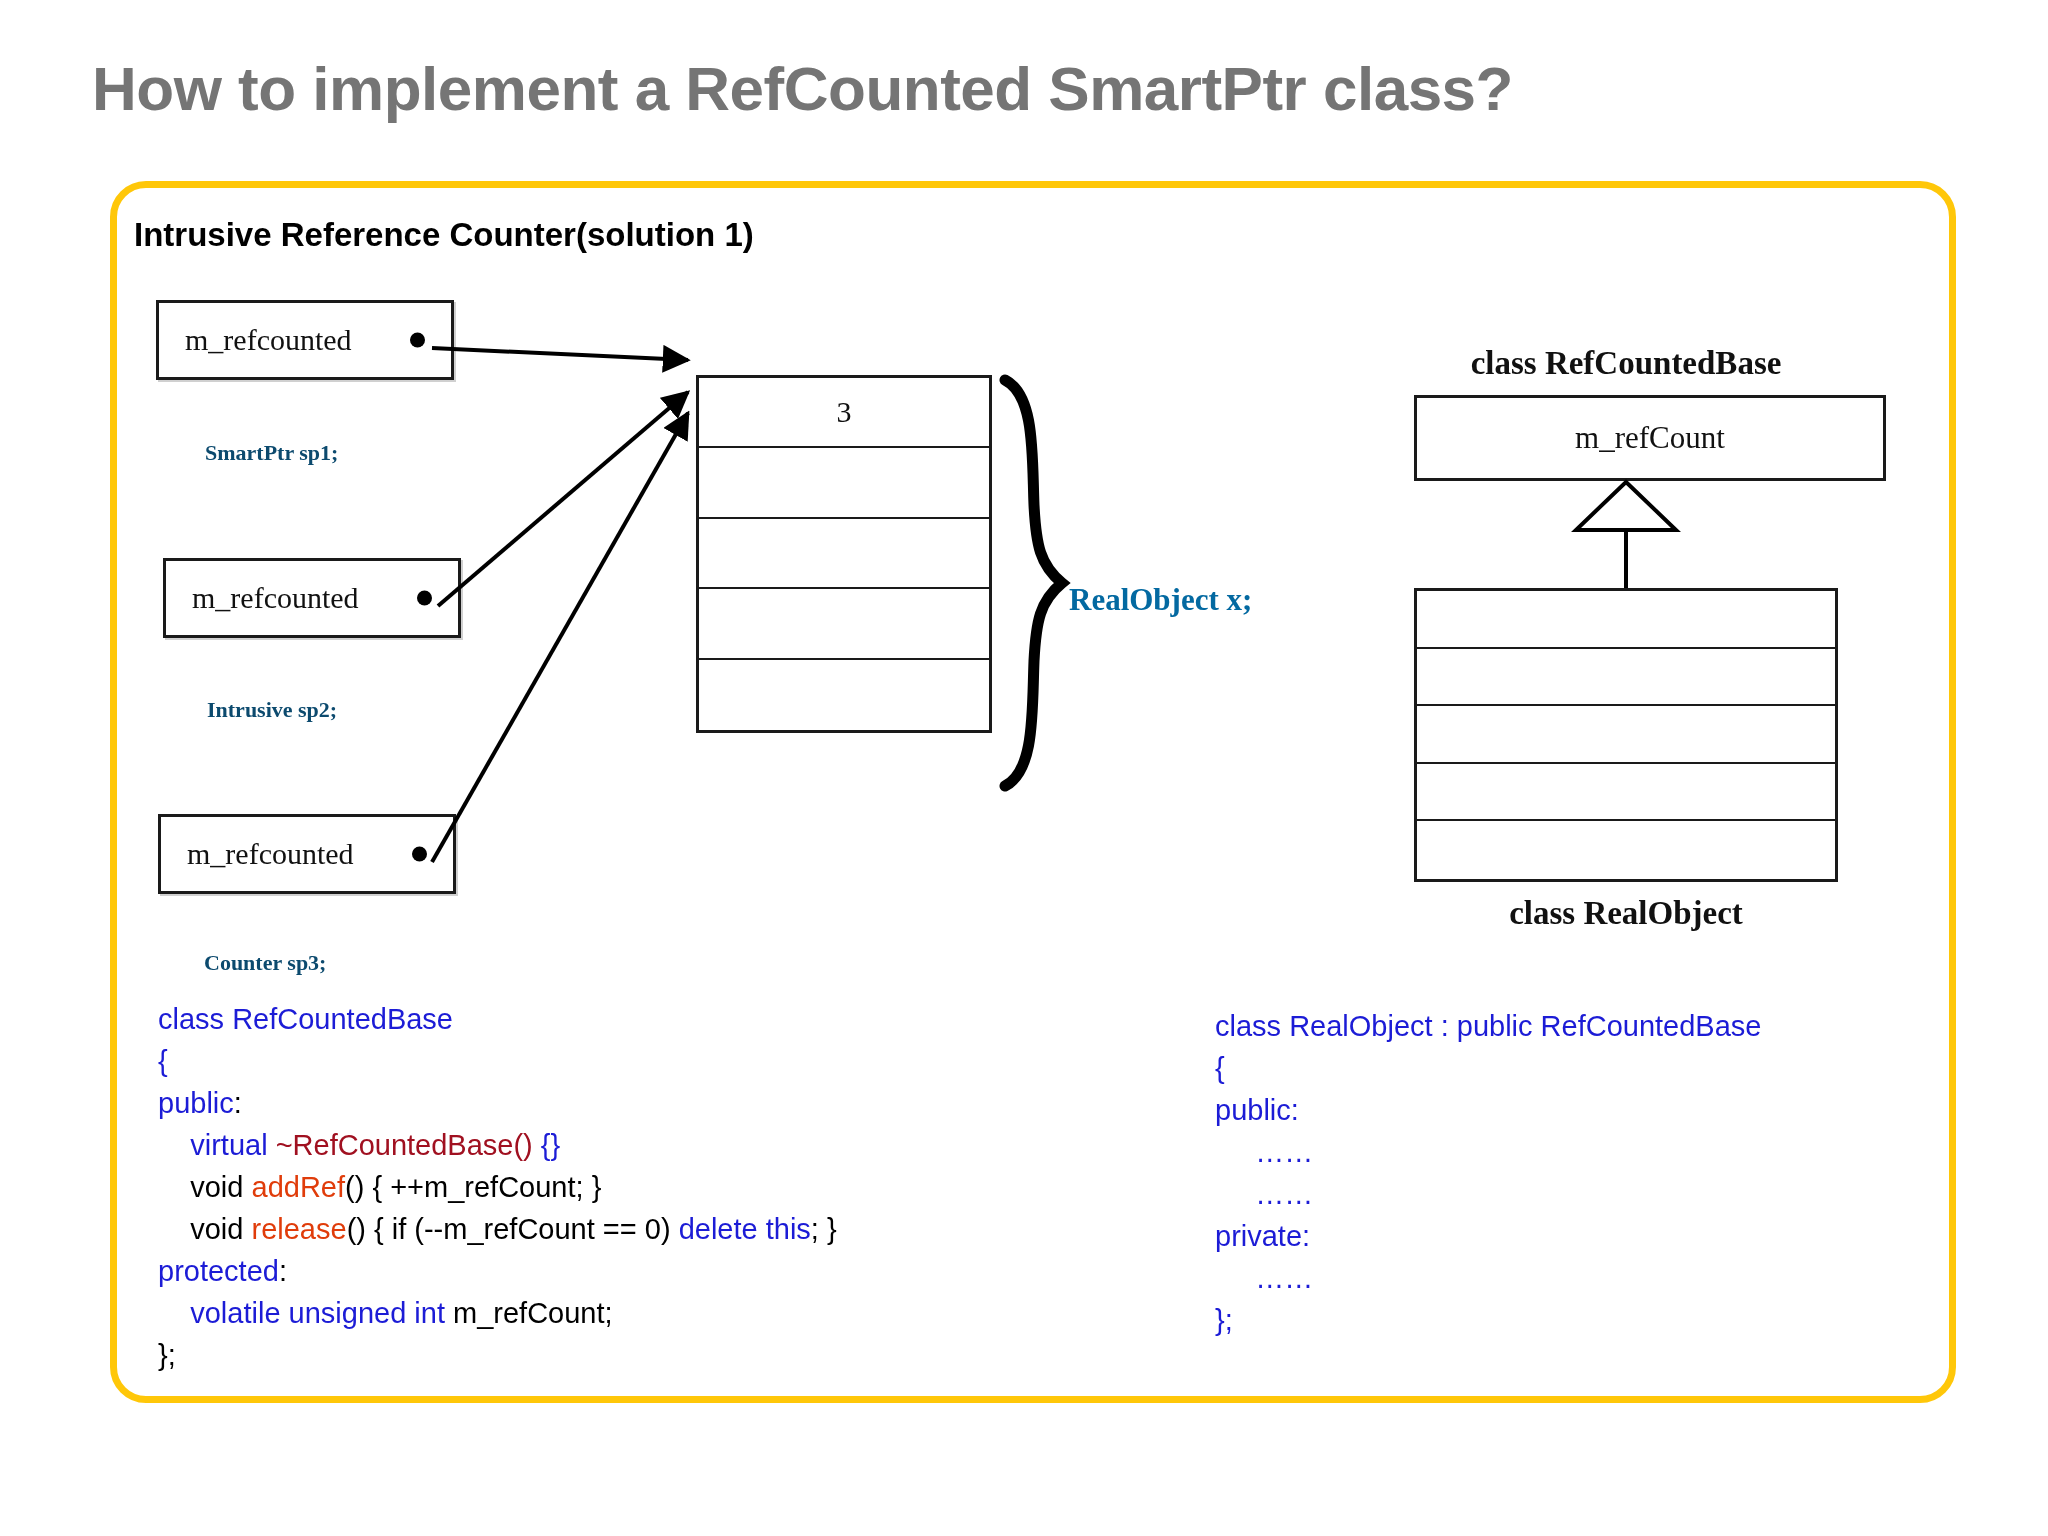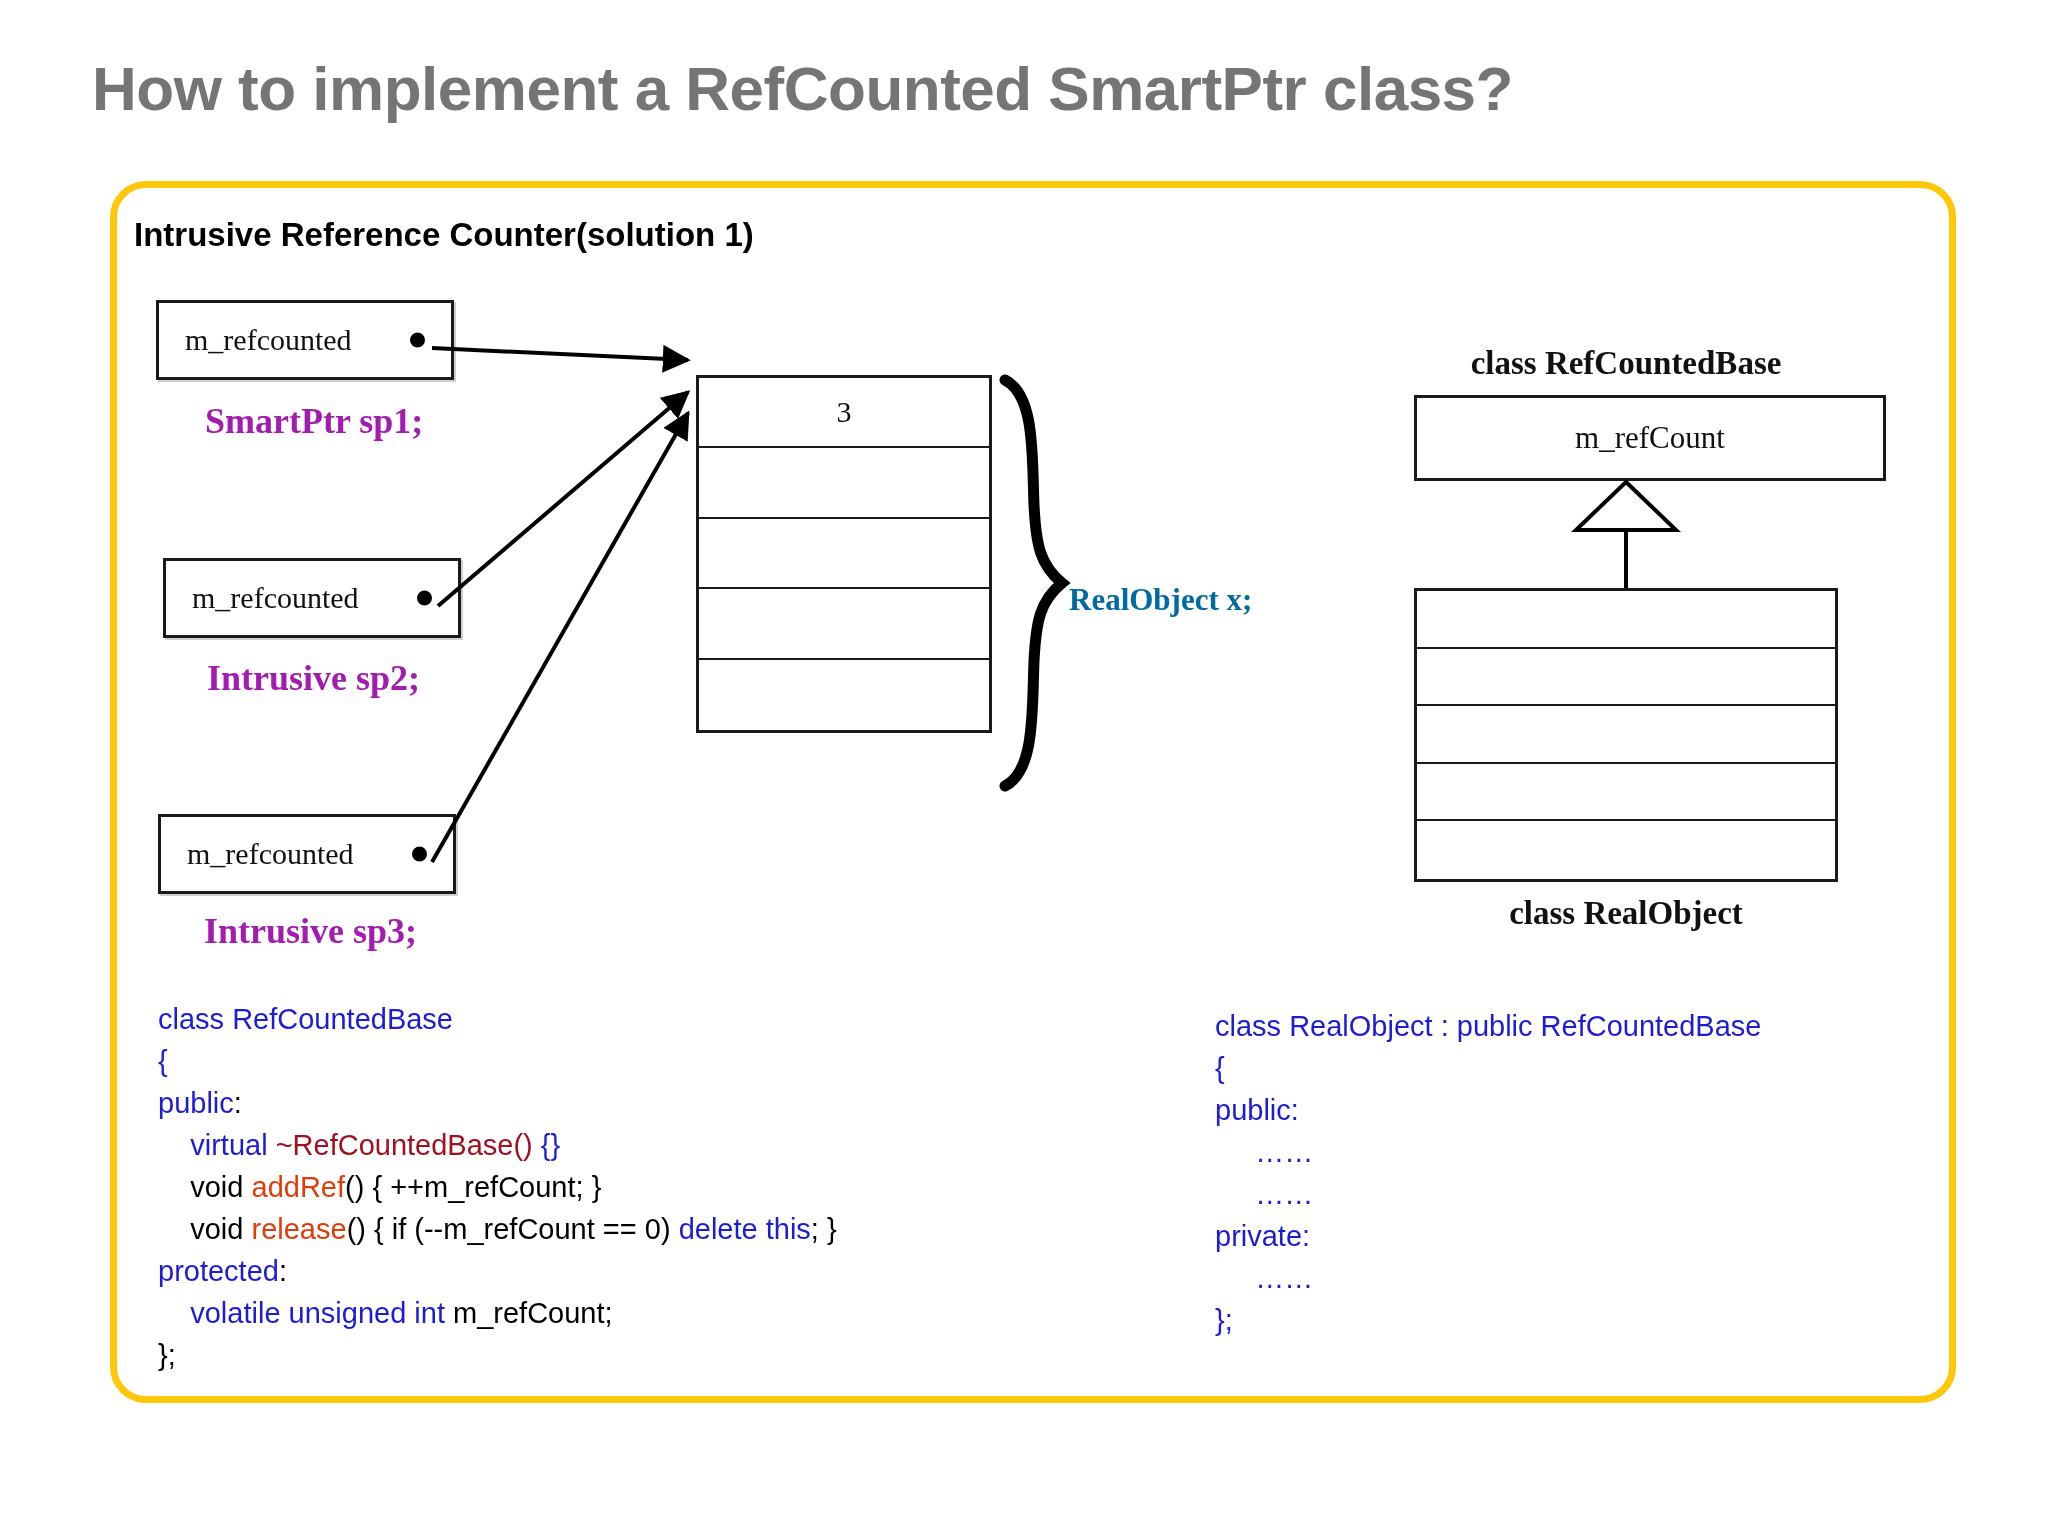--- a/index.html
+++ b/index.html
@@ -82,23 +82,24 @@
     transform: translateY(-50%);
     width: 15px;
     height: 15px;
     border-radius: 50%;
     background: #000000;
   }
   .sp-caption {
     position: absolute;
     font-family: "Liberation Serif", serif;
     font-weight: bold;
-    font-size: 36px;
-    color: #a21caf;
-    white-space: nowrap;
+    font-size: 22px;
+    color: #0c4a6e;
+    white-space: nowrap;
+    margin-top: 40px;
   }
 
   
   #realobject-table {
     position: absolute;
     left: 696px;
     top: 375px;
     width: 296px;
     height: 358px;
     border: 3px solid #1a1a1a;
@@ -244,21 +245,21 @@
     <span class="sp-dot"></span>
   </div>
   <div class="sp-caption" style="left:207px; top:657px;">Intrusive sp2;</div>
 </div>
 
 <div class="sp-group" style="left:0;top:0;">
   <div class="sp-box" style="left:158px; top:814px;">
     <span class="sp-box-label">m_refcounted</span>
     <span class="sp-dot"></span>
   </div>
-  <div class="sp-caption" style="left:204px; top:910px;">Intrusive sp3;</div>
+  <div class="sp-caption" style="left:204px; top:910px;">Counter sp3;</div>
 </div>
 
 <div id="realobject-table">
   <div class="ro-row">
     <span id="ro-count">3</span>
   </div>
   <div class="ro-row"></div>
   <div class="ro-row"></div>
   <div class="ro-row"></div>
   <div class="ro-row"></div>

